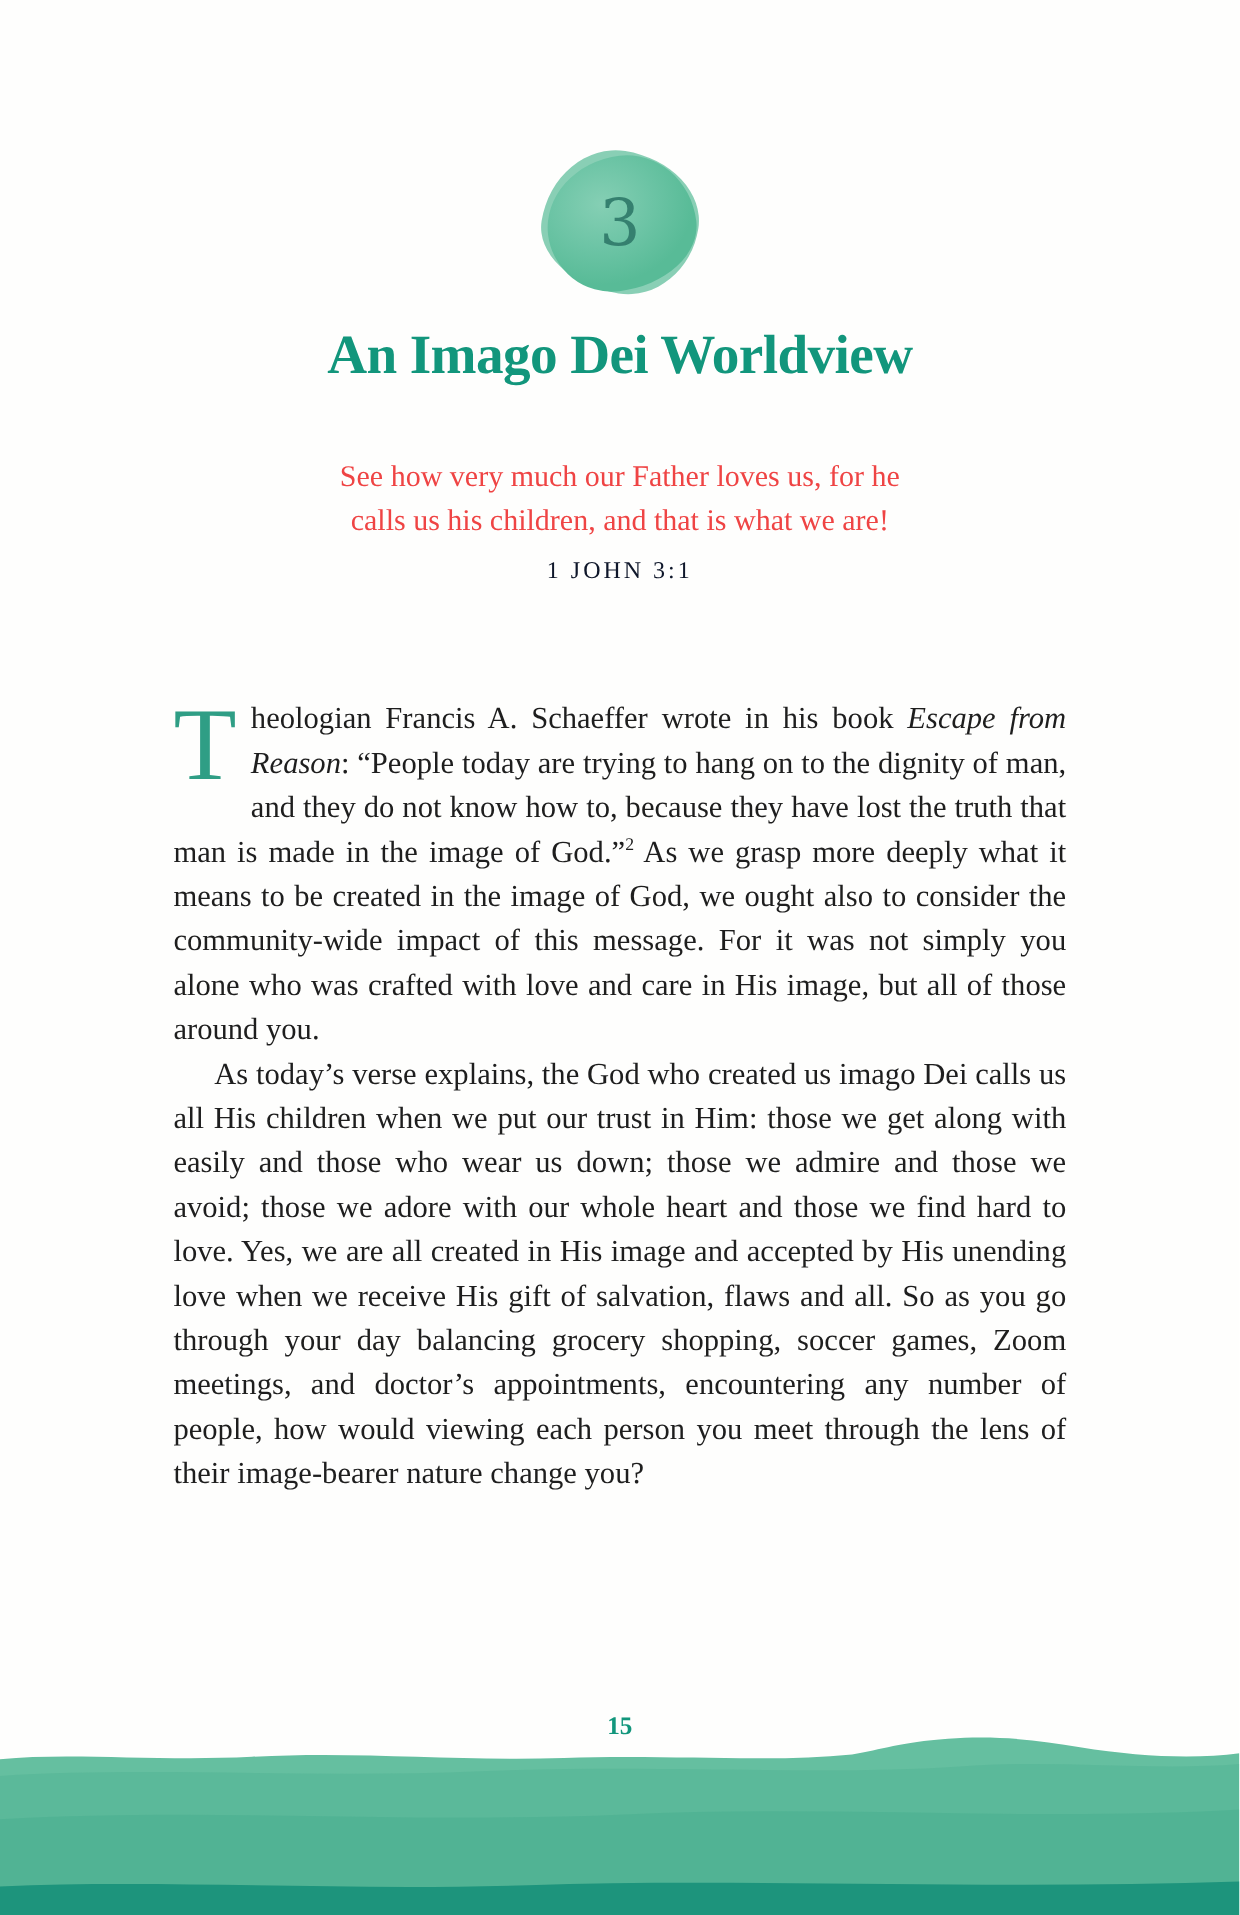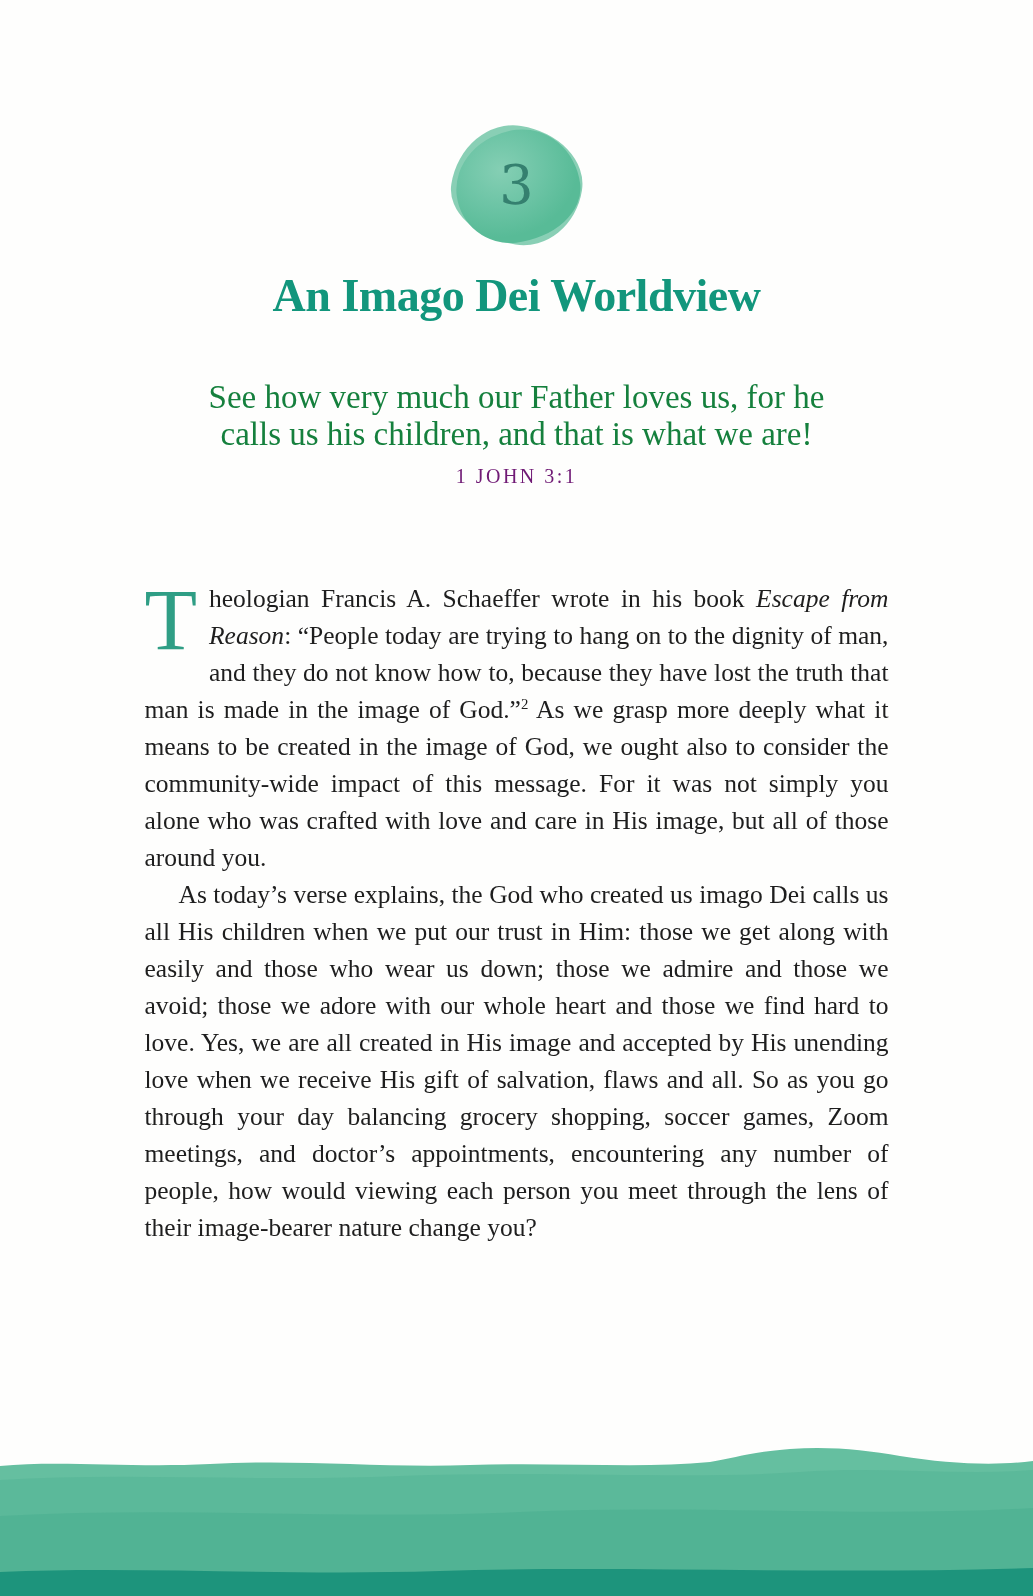--- a/index.html
+++ b/index.html
@@ -61,31 +61,31 @@
     font-size: 46px;
     line-height: 1.15;
     font-weight: 700;
     letter-spacing: -0.5px;
     color: var(--title-teal, #12967c);
   }
   
   .epigraph {
     margin-top: 56px;
     text-align: center;
-    font-size: 33px;
+    font-size: 25px;
     line-height: 37px;
-    color: #15803d;
+    color: #ef4444;
     white-space: pre-line;
   }
   .epigraph-ref {
     margin-top: 12px;
     text-align: center;
     font-size: 20px;
     letter-spacing: 2.5px;
-    color: #701a75;
+    color: #0f172a;
   }
   
   .body-text {
     margin-top: 92px;
     font-size: 25.5px;
     line-height: 37px;
     text-align: justify;
     color: var(--body-text, #1e1e1e);
   }
   .body-text p {
@@ -152,20 +152,21 @@
     <div class="epigraph">See how very much our Father loves us, for he
 calls us his children, and that is what we are!</div>
     <div class="epigraph-ref">1 JOHN 3:1</div>
 
     <div class="body-text">
         <p class="first"><span class="drop-cap">T</span><span>heologian Francis A. Schaeffer wrote in his book </span><em>Escape from Reason</em><span>: “People today are trying to hang on to the dignity of man, and they do not know how to, because they have lost the truth that man is made in the image of God.”</span><sup>2</sup><span> As we grasp more deeply what it means to be created in the image of God, we ought also to consider the community-wide impact of this message. For it was not simply you alone who was crafted with love and care in His image, but all of those around you.</span></p>
         <p class="indent"><span>As today’s verse explains, the God who created us imago Dei calls us all His children when we put our trust in Him: those we get along with easily and those who wear us down; those we admire and those we avoid; those we adore with our whole heart and those we find hard to love. Yes, we are all created in His image and accepted by His unending love when we receive His gift of salvation, flaws and all. So as you go through your day balancing grocery shopping, soccer games, Zoom meetings, and doctor’s appointments, encountering any number of people, how would viewing each person you meet through the lens of their image-bearer nature change you?</span></p>
       </div>
   </div>
 
+  <div class="page-number">15</div>
 
   <div class="watercolor-footer">
     <svg viewBox="0 0 1033 150" preserveAspectRatio="none">
       <path d="M0,20 C60,14 130,22 210,18 C300,13 380,22 470,19 C560,16 640,23 710,16 C735,12 750,6 790,3 C830,0 865,4 900,10 C950,18 995,20 1033,15 L1033,150 L0,150 Z" fill="#65bfa0"></path>
       <path d="M0,34 C120,26 260,36 400,30 C560,24 680,34 800,26 C880,20 960,30 1033,24 L1033,150 L0,150 Z" fill="#4fb292" opacity="0.45"></path>
       <path d="M0,70 C180,60 340,74 520,66 C700,58 860,72 1033,62 L1033,150 L0,150 Z" fill="#3fa989" opacity="0.35"></path>
       <path d="M0,126 C140,120 280,130 440,125 C620,119 820,129 1033,122 L1033,150 L0,150 Z" fill="#1d947c"></path>
     </svg>
   </div>
 

